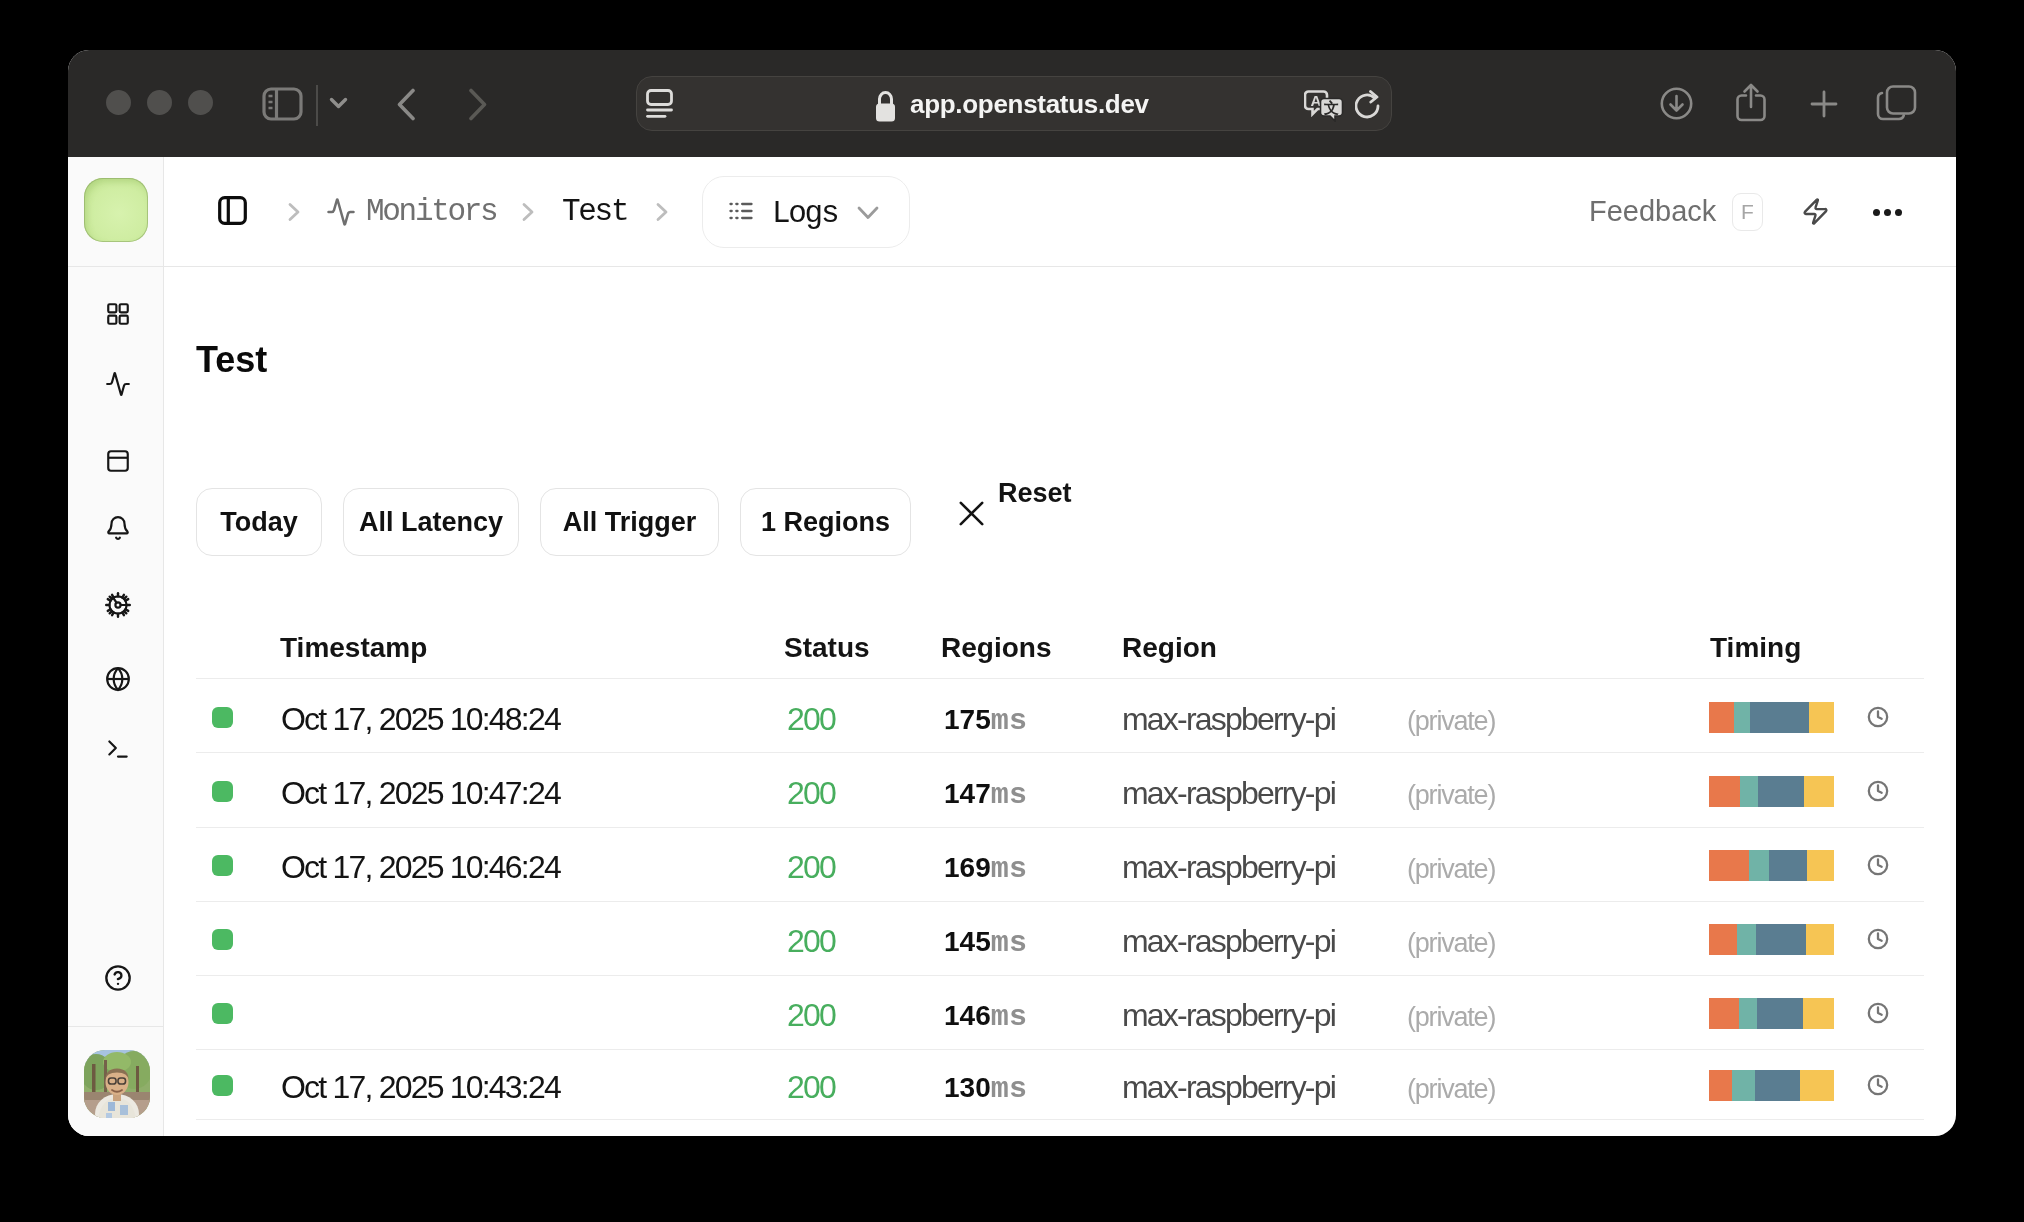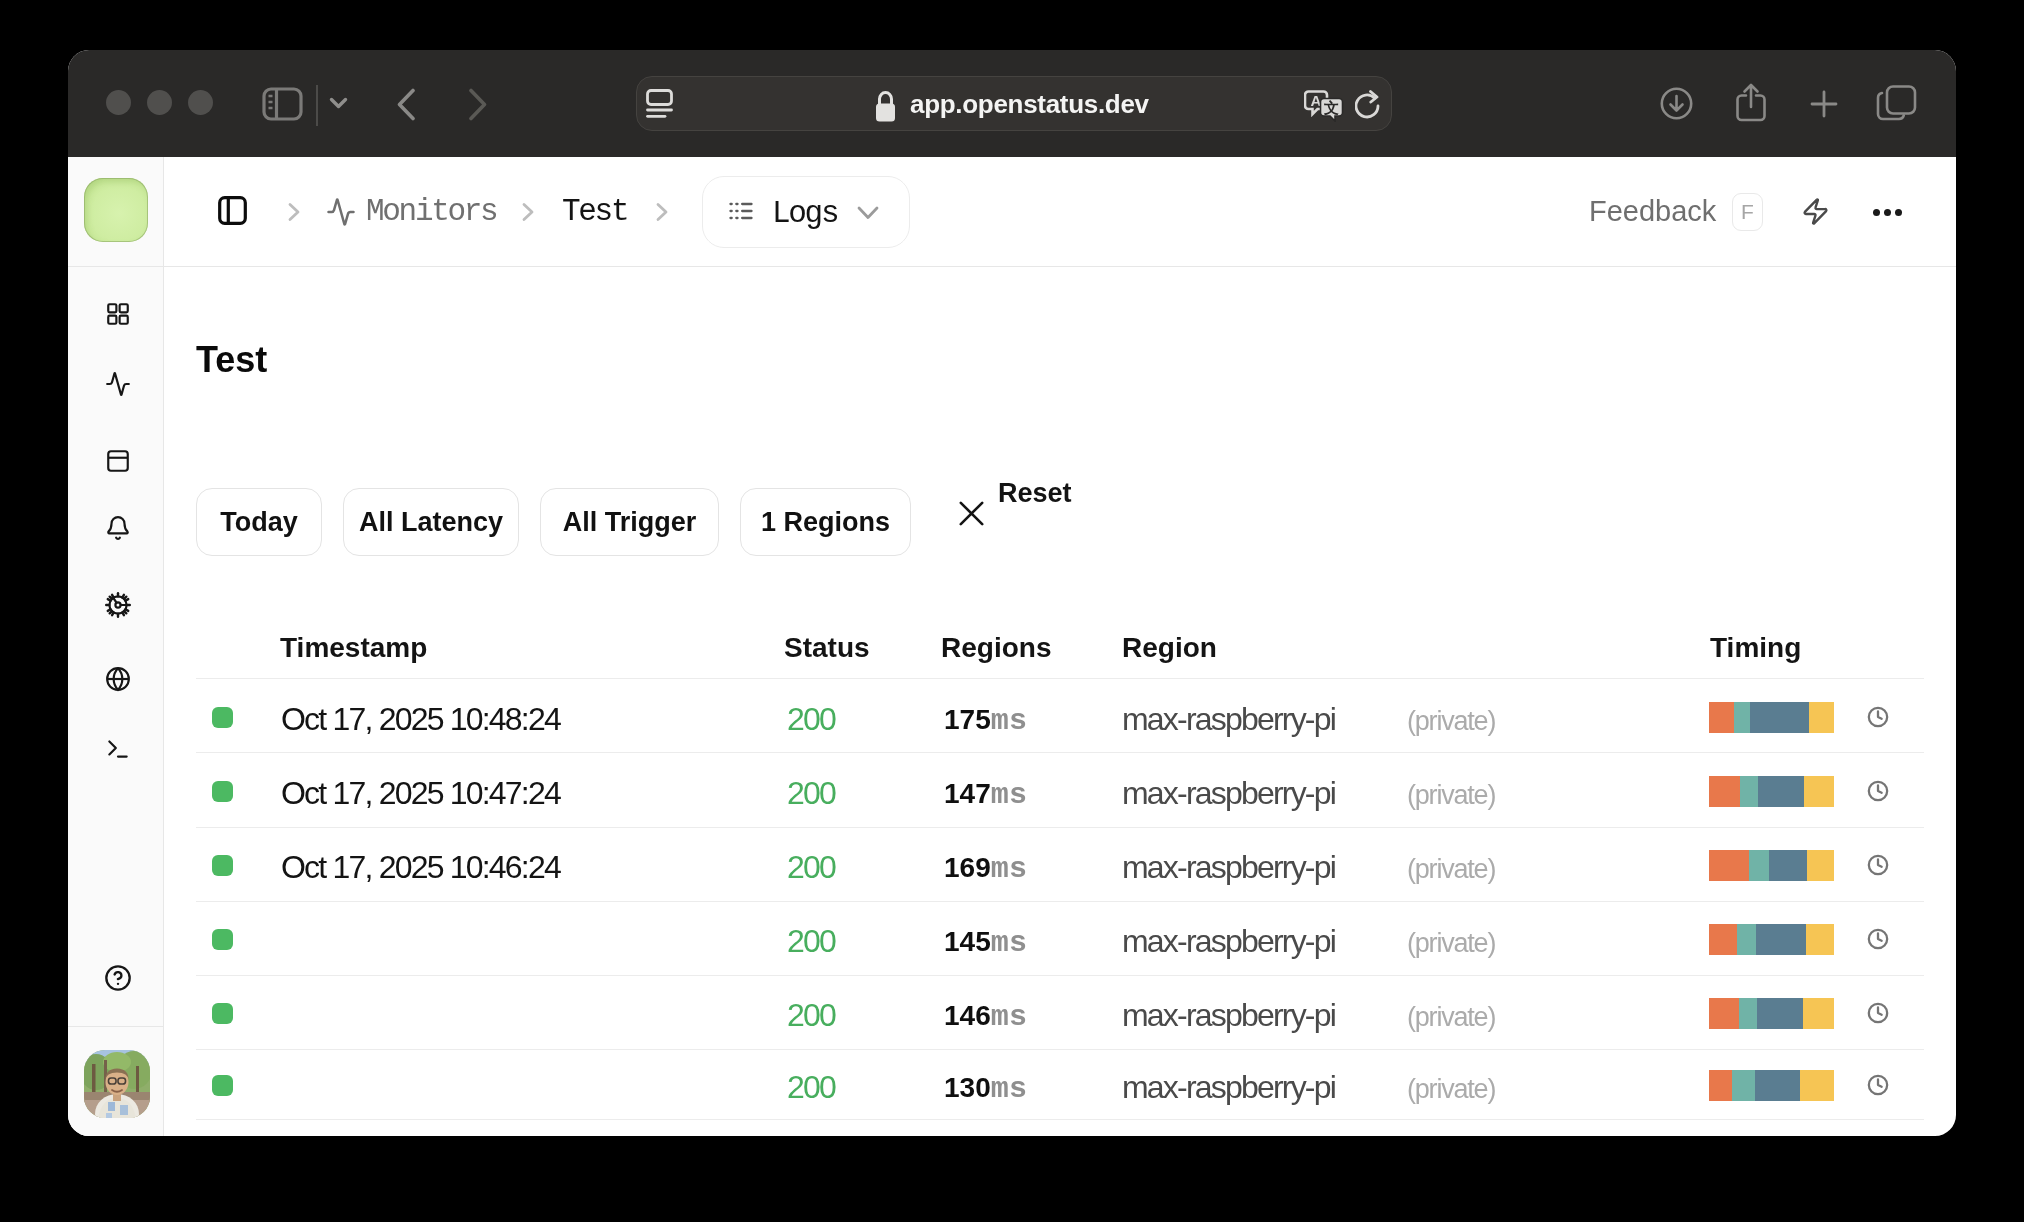--- a/index.html
+++ b/index.html
@@ -362,20 +362,21 @@
       <div style="width:31px;background:#f6c554;"></div>
     </div>
   <svg class="clock" style="top:952px;" width="22" height="22" viewBox="0 0 24 24">
       <g fill="none" stroke="#757575" stroke-width="2.5" stroke-linecap="round" stroke-linejoin="round">
         <circle cx="12" cy="12" r="10"></circle>
         <polyline points="12 6 12 12 16 14"></polyline>
       </g>
     </svg>
 
   <div class="sq" style="top:1025px;"></div>
+  <div class="ts" style="left:213px;top:1023px;">Oct 17, 2025 10:43:24</div>
   <div class="ts" style="left:719px;top:1023px;color:#48ae5e;">200</div>
   <div class="abs" style="left:876px;top:1023px;font-size:28px;font-weight:bold;color:#0f0f0f;line-height:29px;">130<span class="mono" style="font-size:30px;letter-spacing:0.2px;color:#8f8f8f;">ms</span></div>
   <div class="ts" style="left:1054px;top:1023px;color:#4a4a4a;">max-raspberry-pi</div>
   <div class="ts" style="left:1339px;top:1025px;color:#ababab;font-size:27px;letter-spacing:-1.2px;">(private)</div>
   <div class="bar" style="top:1020px;">
       <div style="width:23px;background:#e8784b;"></div>
       <div style="width:23px;background:#70b3a7;"></div>
       <div style="width:45px;background:#5a7d91;"></div>
       <div style="width:34px;background:#f6c554;"></div>
     </div>

